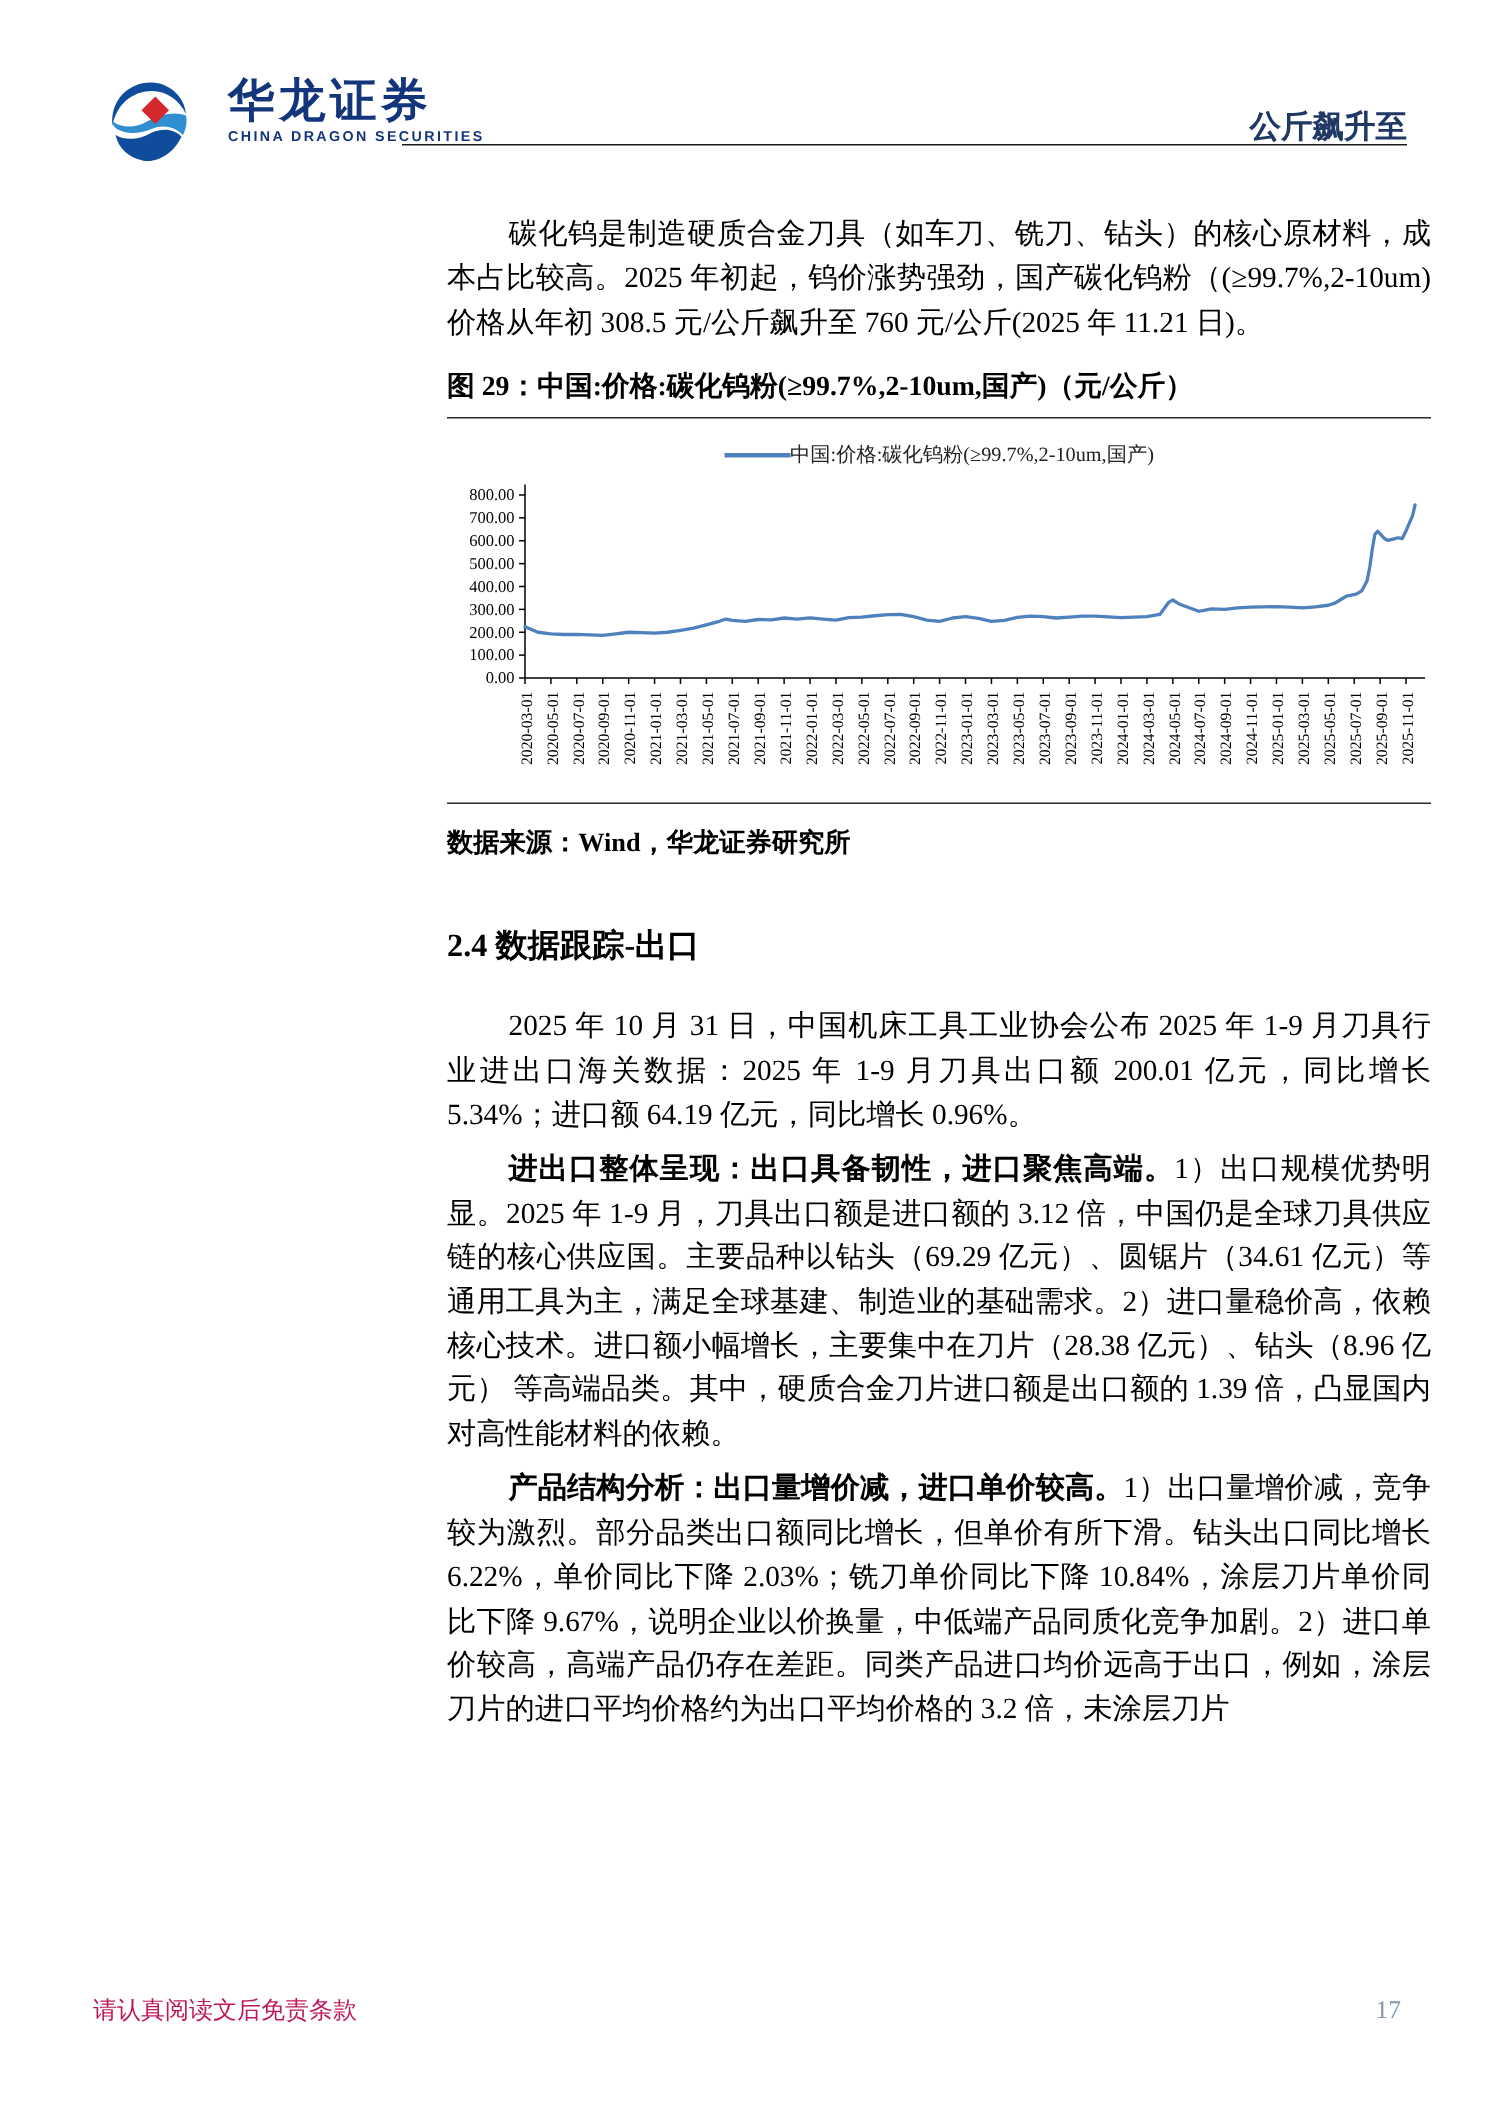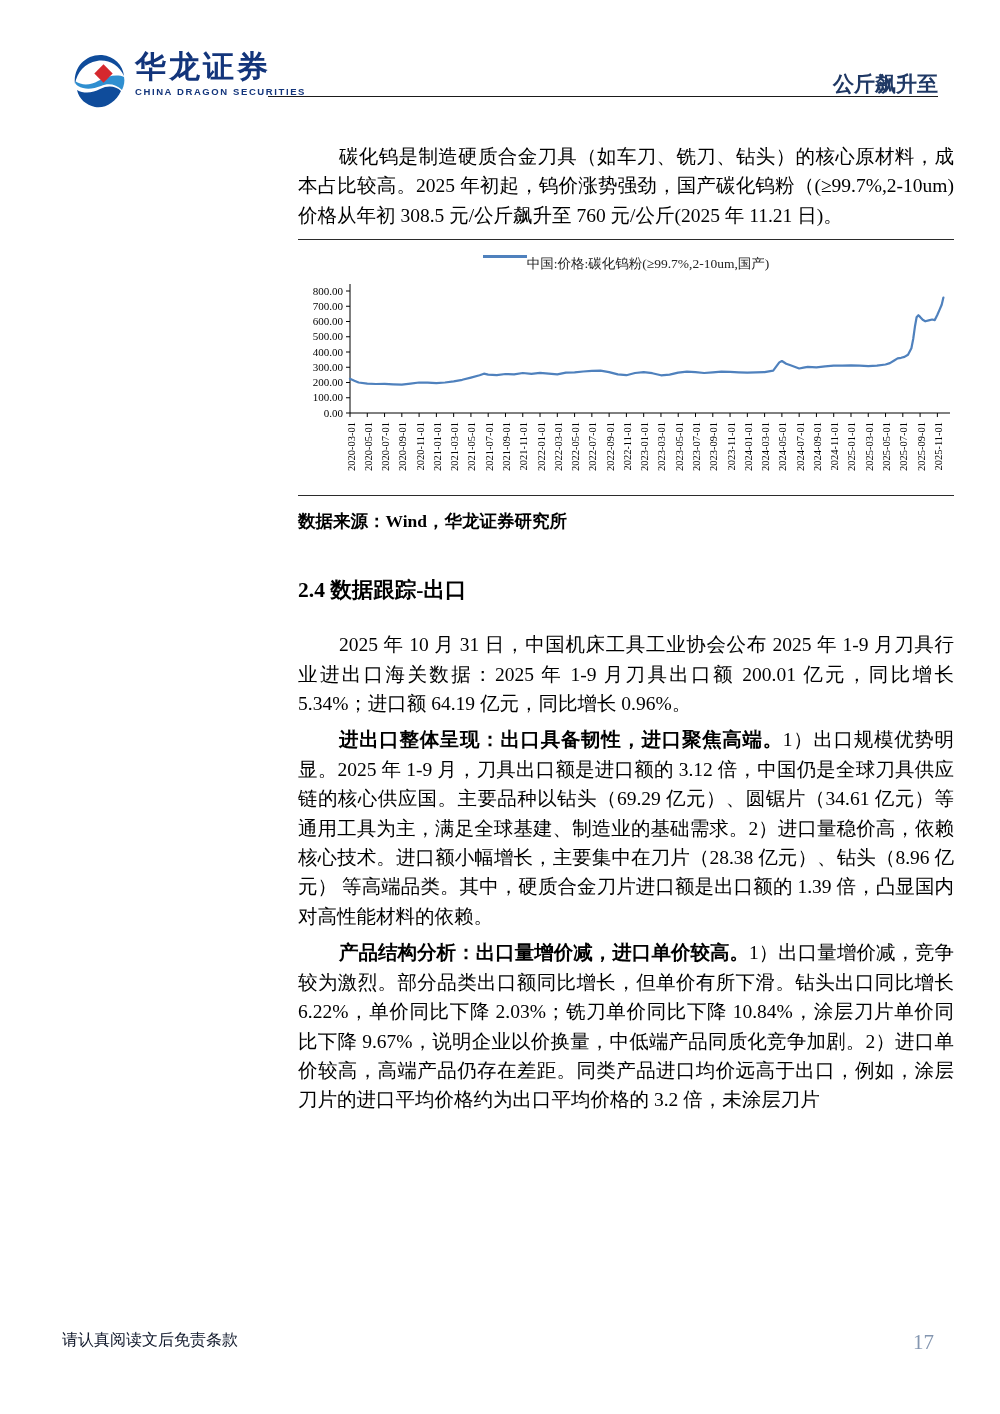--- a/index.html
+++ b/index.html
@@ -1,51 +1,51 @@
 <!DOCTYPE html>
 <html><head>
 <meta charset="utf-8">
 <style>
   html,body{margin:0;padding:0;background:#ffffff;}
   .page{position:relative;width:1000px;height:1414px;background:#ffffff;overflow:hidden;
         font-family:"Liberation Serif","DejaVu Serif",serif;color:#000;}
 
   
-  .logo{position:absolute;left:66px;top:50px;display:flex;align-items:flex-start;gap:5px;}
+  .logo{position:absolute;left:66px;top:50px;display:flex;align-items:flex-start;gap:22px;}
   .logo-mark{width:64px;height:60px;}
   .logo-cn{font-size:31px;font-weight:bold;color:#13357B;letter-spacing:3px;line-height:34px;
            font-family:"Liberation Sans","DejaVu Sans",sans-serif;}
   .logo-en{font-size:9.5px;font-weight:bold;color:#13357B;letter-spacing:1.6px;margin-top:2px;
            font-family:"Liberation Sans","DejaVu Sans",sans-serif;}
   .report-type{position:absolute;right:62px;top:70px;font-size:21px;font-weight:bold;color:#1F3864;}
   .header-rule{position:absolute;left:268px;right:62px;top:96px;border-top:1.6px solid #1a1a1a;}
 
   
   .content{position:absolute;left:298px;top:142px;width:656px;}
   .para{margin:0 0 7px 0;font-size:19.5px;line-height:29.4px;text-align:justify;text-indent:41px;}
   .para .lead{font-weight:bold;}
 
   .fig-caption{margin:14px 0 0 0;font-size:18.5px;font-weight:bold;text-indent:0;}
   .fig-rule{border:none;border-top:1.6px solid #2b2b2b;margin:9px 0 0 0;}
   .fig-rule.bottom{margin-top:2px;}
-  .legend-row{display:flex;justify-content:center;align-items:flex-start;gap:0;margin:15px 0 2px 0;}
+  .legend-row{display:flex;justify-content:center;align-items:center;gap:0;margin:15px 0 2px 0;}
   .legend-swatch{display:inline-block;width:44px;height:3px;background:#4F81BD;}
   .legend-label{font-size:13.5px;color:#222;}
   .chart-wrap{margin:4px 0 0 0;}
   .ylab{font-family:"Liberation Serif","DejaVu Serif",serif;font-size:11px;text-anchor:end;fill:#000;}
   .xlab{font-family:"Liberation Serif","DejaVu Serif",serif;font-size:10.5px;text-anchor:end;fill:#000;}
   .tick,.axis{stroke:#000;stroke-width:1;}
   .series{fill:none;stroke:#4F81BD;stroke-width:2.2;stroke-linejoin:round;stroke-linecap:round;}
   .source-line{margin:13px 0 0 0;font-size:17.5px;font-weight:bold;}
 
   .section-heading{margin:42px 0 26px 0;font-size:21.5px;font-weight:bold;}
 
   
-  .footer-disclaimer{position:absolute;left:62px;top:1330px;font-size:16px;color:#0f172a;}
-  .footer-page{position:absolute;right:66px;top:1330px;font-size:21px;color:#8496B0;}
+  .footer-disclaimer{position:absolute;left:62px;top:1330px;font-size:16px;color:#be185d;}
+  .footer-page{position:absolute;right:66px;top:1330px;font-size:17px;color:#8496B0;}
 </style>
 </head>
 <body>
 
 <div class="page">
 
   <div class="logo">
     <svg class="logo-mark" viewBox="0 0 64 60" aria-hidden="true">
       <path d="M9 34 C7 16 21 4 36 5 C48 6 57 15 58 26 C53 15 42 9 31 11 C19 13 11 22 9 34 Z" fill="#0F4C9B"></path>
       <path d="M58 27 C59 31 58 36 56 40 C50 34 42 33 35 36 C27 39 19 40 12 36 C10 35 9 33 9 31 C16 36 25 35 32 31 C41 26 51 24 58 27 Z" fill="#2F8FD0"></path>
@@ -58,20 +58,21 @@
     </div>
   </div>
   <div class="report-type">公斤飙升至</div>
   <div class="header-rule"></div>
 
   <div class="content">
 
     <p class="para"><span class="lead"></span><span>碳化钨是制造硬质合金刀具（如车刀、铣刀、钻头）的核心原材料，成本占比较高。2025 年初起，钨价涨势强劲，国产碳化钨粉（(≥99.7%,2-10um)价格从年初 308.5 元/公斤飙升至 760 元/公斤(2025 年 11.21 日)。</span></p>
 
 
+    <p class="fig-caption">图 29：中国:价格:碳化钨粉(≥99.7%,2-10um,国产)（元/公斤）</p>
     <hr class="fig-rule">
     <div class="legend-row">
       <span class="legend-swatch"></span>
       <span class="legend-label">中国:价格:碳化钨粉(≥99.7%,2-10um,国产)</span>
     </div>
     <div class="chart-wrap">
       <svg width="656" height="212" viewBox="0 0 656 212">
           <line x1="48" y1="136" x2="52" y2="136" class="tick"></line>
           <text x="45" y="139.5" class="ylab">0.00</text>
           <line x1="48" y1="120.75" x2="52" y2="120.75" class="tick"></line>

